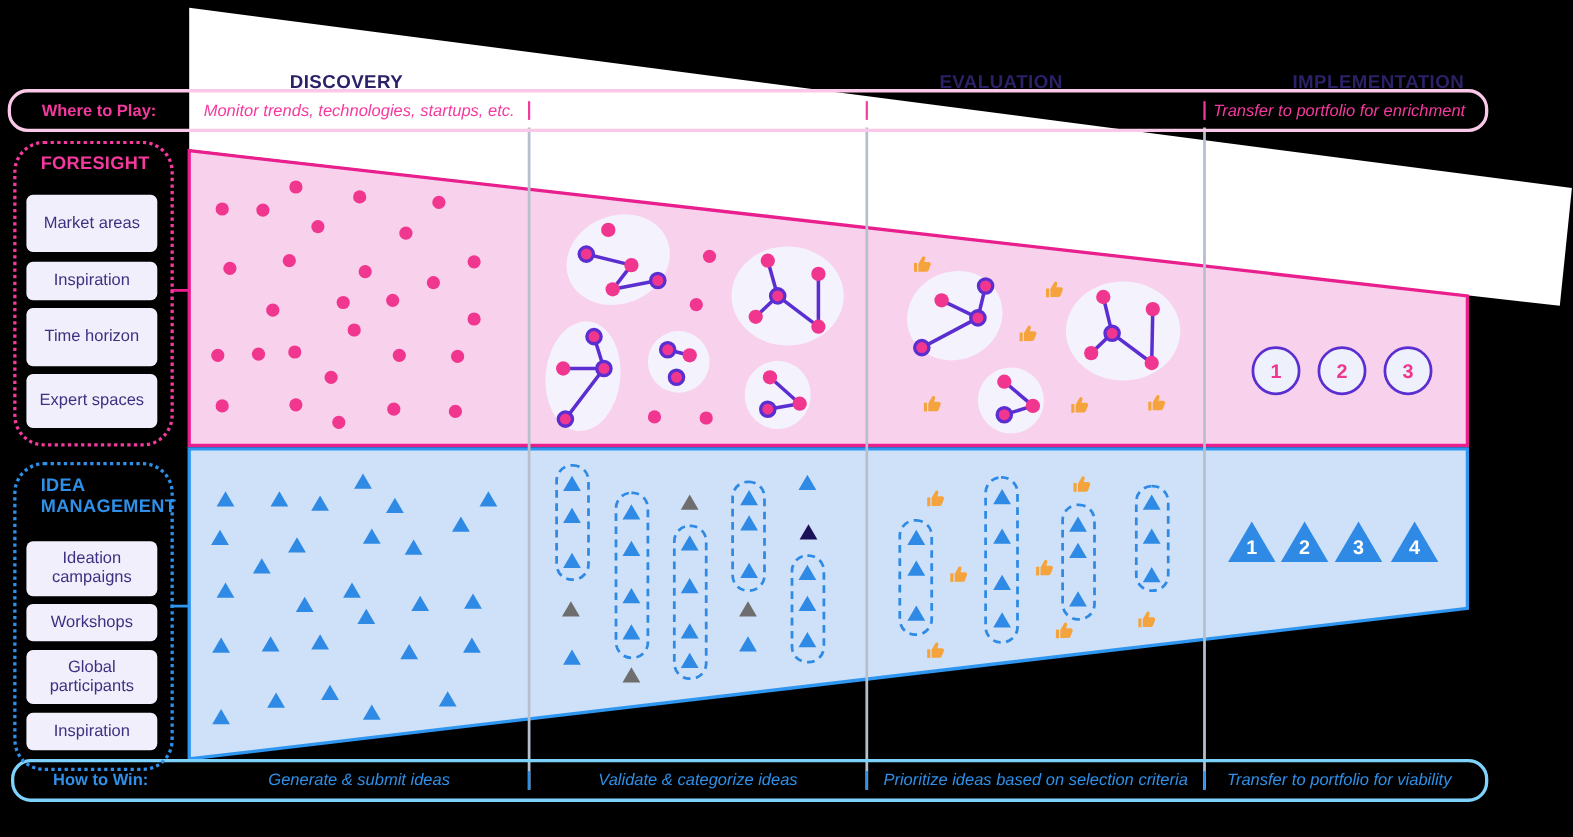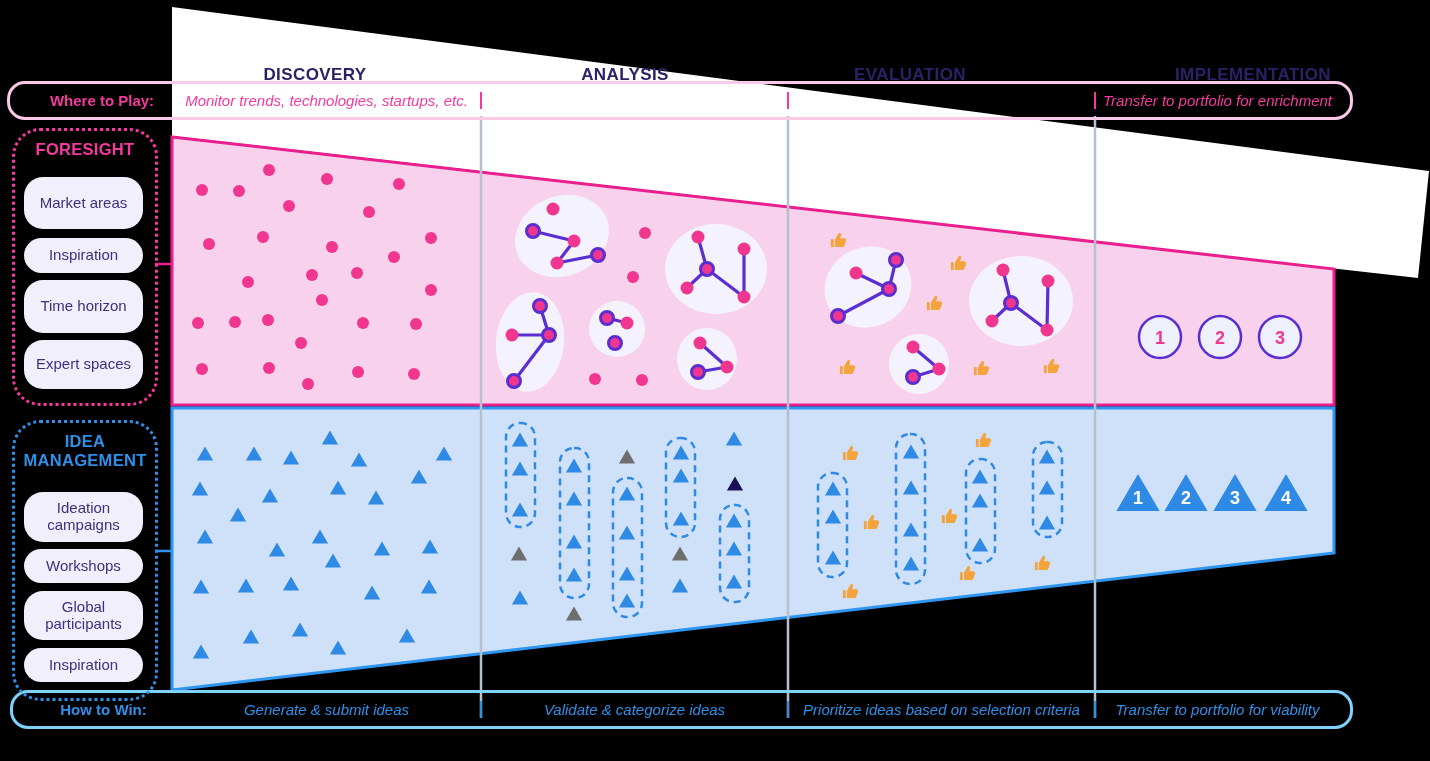--- a/index.html
+++ b/index.html
@@ -6,32 +6,32 @@
   .stage{position:relative;width:1430px;height:761px;background:#000;overflow:hidden;
          font-family:"Liberation Sans",sans-serif;}
   #fig{position:absolute;left:0;top:0;}
   #fig text{font-family:"Liberation Sans",sans-serif;}
   .phase{position:absolute;top:37px;width:220px;text-align:center;font-weight:800;
          font-size:17px;letter-spacing:.4px;color:#2b2167;margin-top:28px;}
   .pill{position:absolute;height:33px;border-radius:18px;box-sizing:content-box;}
   .pill-pink{left:7px;top:81px;width:1340px;border:3px solid #f9c9e7;}
   .pill-blue{left:10px;top:690px;width:1337px;border:3px solid #7dd3fc;}
   .pill-label{position:absolute;top:0;bottom:0;display:flex;align-items:center;
-              justify-content:center;font-weight:800;font-size:15px;margin-left:12px;}
+              justify-content:center;font-weight:800;font-size:15px;}
   .pill-item{position:absolute;top:0;bottom:0;display:flex;align-items:center;
              justify-content:center;font-style:italic;font-size:15px;white-space:nowrap;}
   .sep{position:absolute;top:8px;width:2px;height:17px;}
   .pink{color:#f5399f}.blue{color:#2e90e8}
   .sep.pinkbg{background:#f5399f}.sep.bluebg{background:#2e90e8}
   .side-box{position:absolute;left:12px;width:146px;border-radius:28px;box-sizing:border-box;}
   .fores{border:3px dotted #f5399f;}
   .ideab{border:3px dotted #2e90e8;}
-  .side-title{position:absolute;top:9px;left:0;right:0;text-align:center;font-weight:800;
-              font-size:16.5px;letter-spacing:.3px;line-height:1.18;}
-  .side-item{position:absolute;left:9px;width:119px;background:#f1effc;border-radius:19px;
+  .side-title{position:absolute;top:9px;left:0;right:0;text-align:left;font-weight:800;
+              font-size:16.5px;letter-spacing:.3px;line-height:1.18;padding-left:22px;}
+  .side-item{position:absolute;left:9px;width:119px;background:#f1effc;border-radius:6px;
              color:#3c3180;font-size:15px;line-height:1.12;display:flex;align-items:center;
              justify-content:center;text-align:center;}
 </style>
 </head>
 <body>
 
 <div class="stage">
 
   <svg width="0" height="0" style="position:absolute">
     <defs>
@@ -243,21 +243,20 @@
       <text x="1138" y="504" text-anchor="middle" font-size="18" font-weight="bold" fill="#ffffff">1</text>
       <path d="M1186 474 L1207.6 511 L1164.4 511 Z" fill="#2e8ae4"></path>
       <text x="1186" y="504" text-anchor="middle" font-size="18" font-weight="bold" fill="#ffffff">2</text>
       <path d="M1235 474 L1256.6 511 L1213.4 511 Z" fill="#2e8ae4"></path>
       <text x="1235" y="504" text-anchor="middle" font-size="18" font-weight="bold" fill="#ffffff">3</text>
       <path d="M1286 474 L1307.6 511 L1264.4 511 Z" fill="#2e8ae4"></path>
       <text x="1286" y="504" text-anchor="middle" font-size="18" font-weight="bold" fill="#ffffff">4</text>
     </svg>
 
   <div class="phase" style="left:205px">DISCOVERY</div>
-  <div class="phase" style="left:515px">ANALYSIS</div>
   <div class="phase" style="left:1143px">IMPLEMENTATION</div>
   <div class="phase" style="left:800px">EVALUATION</div>
 
   <div class="pill pill-pink">
     <div class="pill-label pink" style="left:0;width:160px">Where to Play:</div>
     <div class="pill-item pink" style="left:162px;width:309px">Monitor trends, technologies, startups, etc.</div>
     <div class="sep pinkbg" style="left:470px"></div>
     <div class="sep pinkbg" style="left:777px"></div>
     <div class="sep pinkbg" style="left:1084px"></div>
     <div class="pill-item pink" style="left:1085px;width:245px">Transfer to portfolio for enrichment</div>

